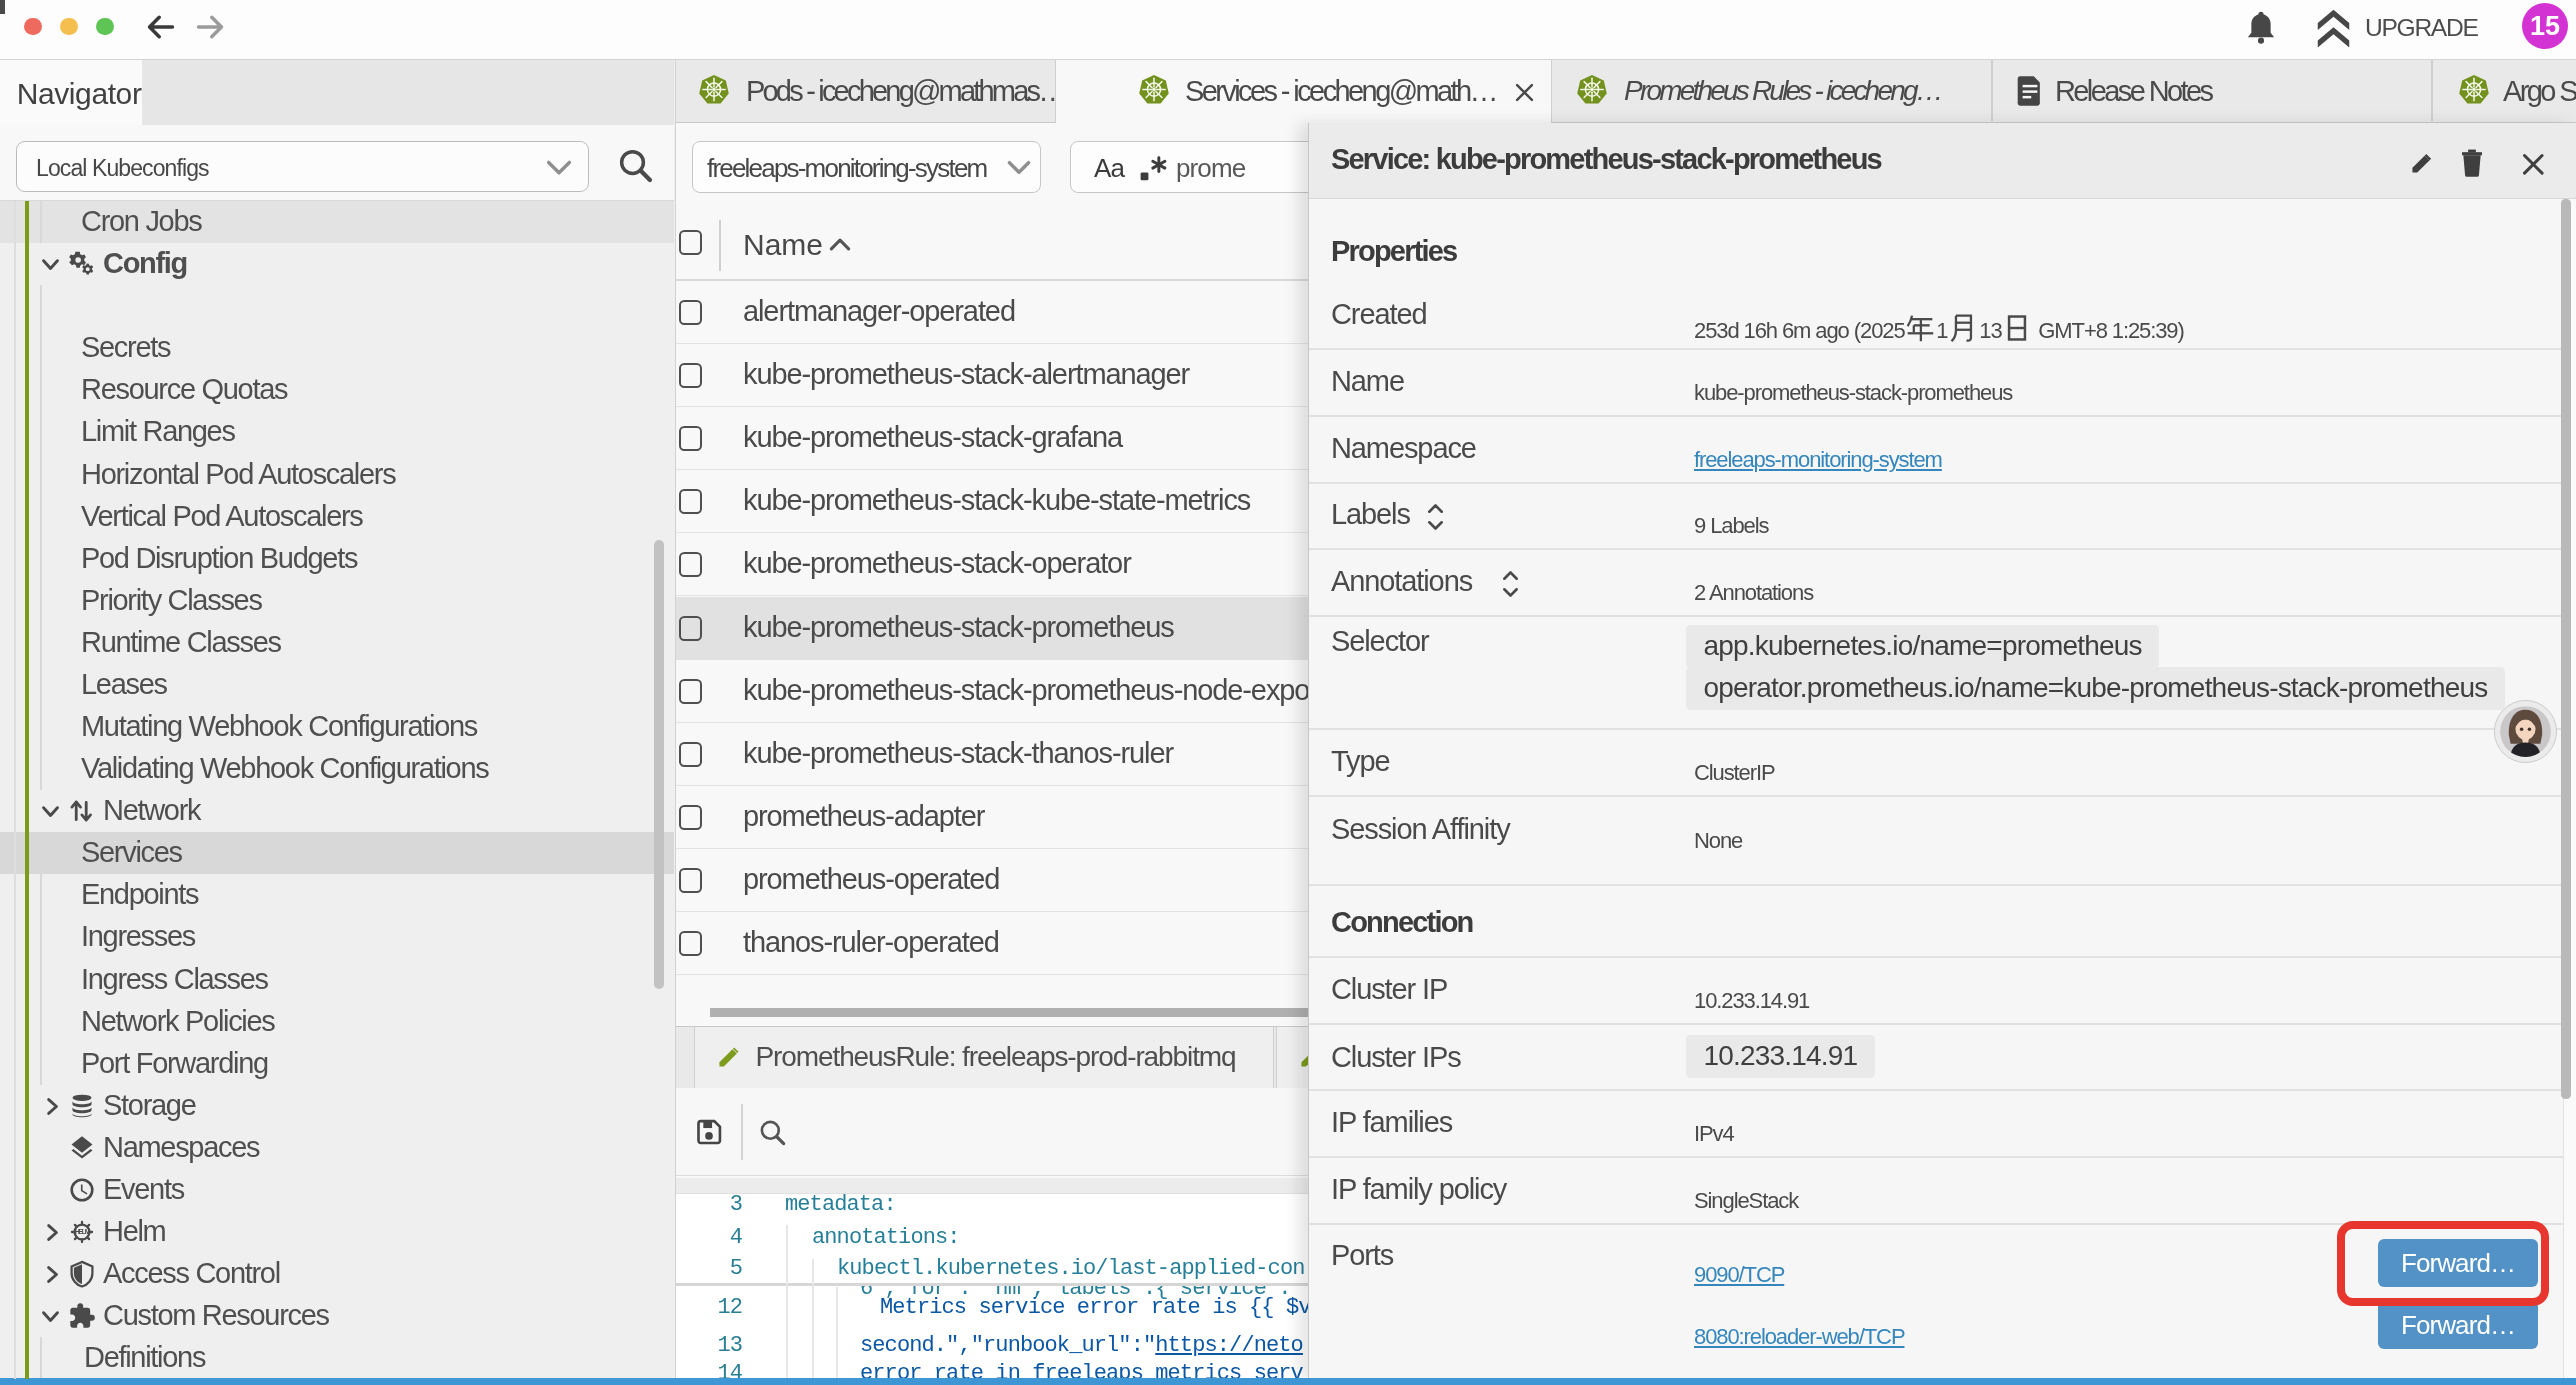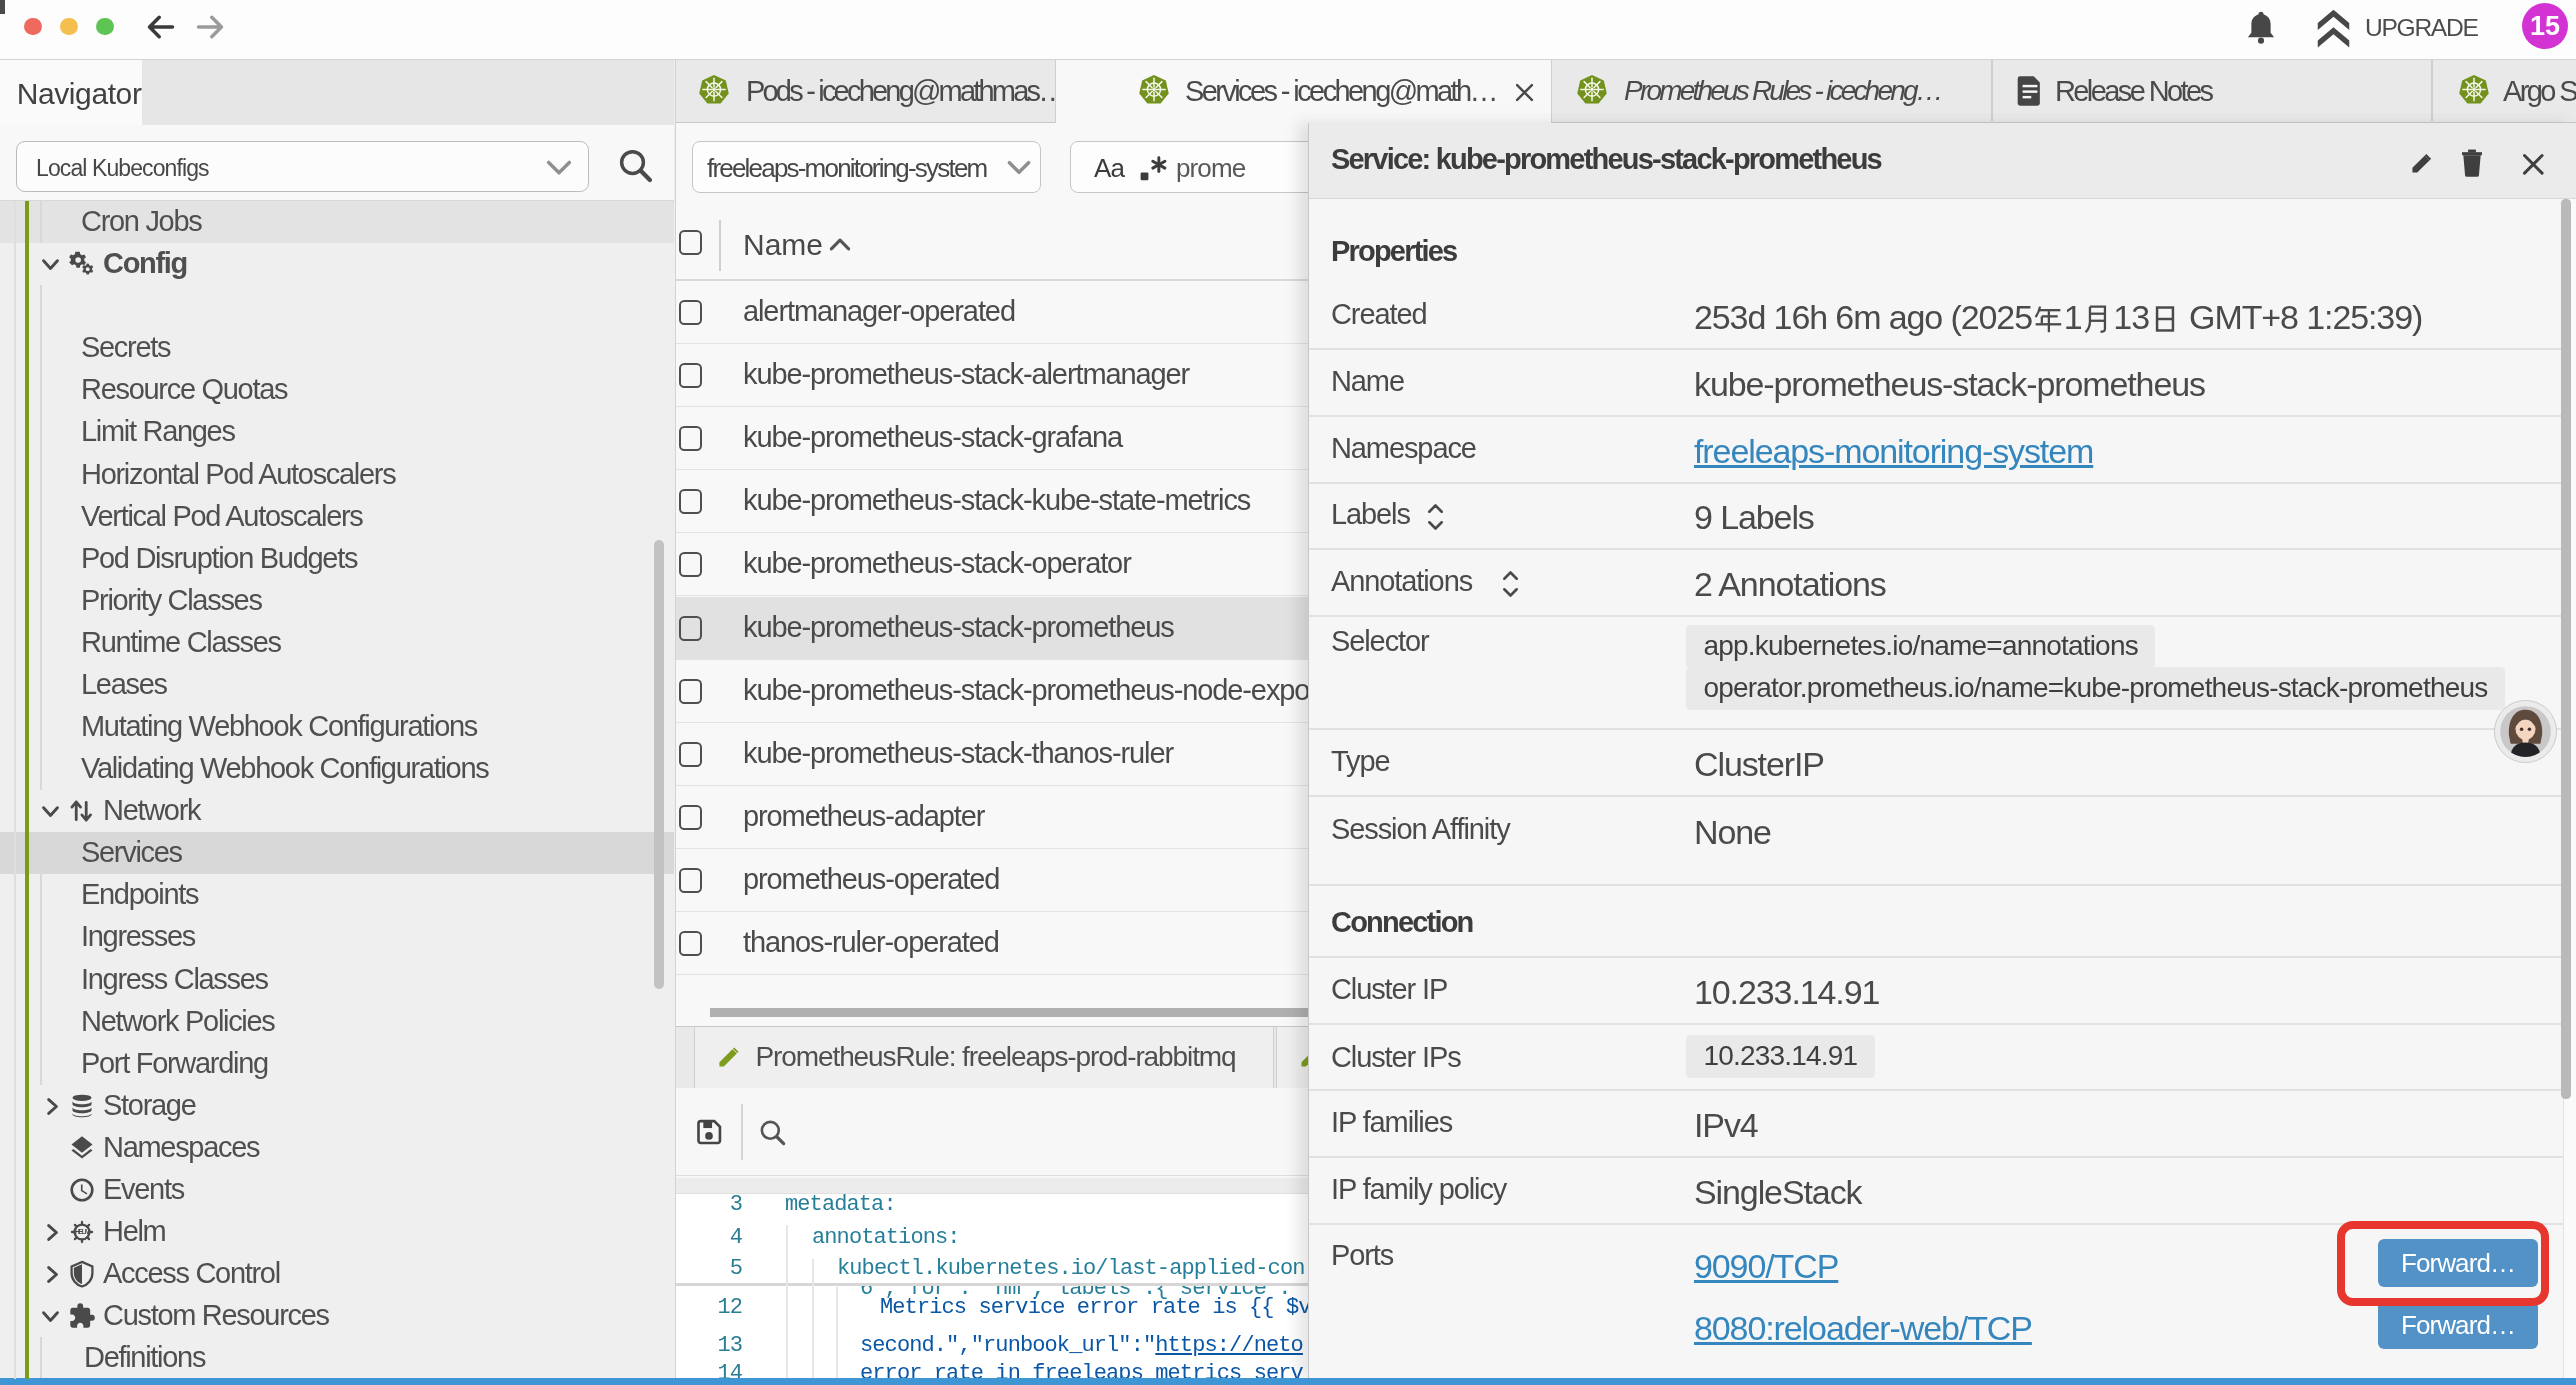--- a/index.html
+++ b/index.html
@@ -59,21 +59,21 @@
   .lnum { position:absolute; width:66px; text-align:right; color:#2a7e93; }
   .code { position:absolute; white-space:pre; }
   .teal { color:#267f99; }
   .blue { color:#0b57a5; }
 
   
   #drawer { left:1308px; top:123px; width:1268px; height:1256px; background:#f6f6f6; border-left:1.8px solid #c6c6c6; box-shadow:-10.5px 0 14px rgba(0,0,0,0.10); overflow:hidden; }
   #drawerhead { position:absolute; left:0; top:0; width:1268px; height:76px; background:#ebebeb; border-bottom:1.8px solid #d8d8d8; }
   #drawertitle { position:absolute; left:22px; top:20px; font-size:29px; letter-spacing:-1.8px; font-weight:bold; color:#3c3c3c; }
   .dlabel { position:absolute; left:22px; font-size:29px; letter-spacing:-1.1px; color:#4a4a4a; white-space:nowrap; }
-  .dvalue { position:absolute; left:385px; font-size:34px; letter-spacing:-1.1px; color:#4a4a4a; white-space:nowrap; }
+  .dvalue { position:absolute; left:385px; font-size:22px; letter-spacing:-1.1px; color:#4a4a4a; white-space:nowrap;margin-top:15px; }
   .dborder { position:absolute; left:0; width:1254px; height:1.8px; background:#e1e1e1; }
   .dhead { position:absolute; left:22px; font-size:29px; letter-spacing:-1.8px; font-weight:bold; color:#3c3c3c; }
   .chip { position:absolute; left:377px; background:#e9e9e9; border-radius:4.4px; font-size:28px; letter-spacing:-0.8px; color:#3f3f3f; padding:5.3px 17.5px; white-space:nowrap; }
   .dlink { color:#3486bd; text-decoration:underline; }
   #scrolltrack { position:absolute; left:1254px; top:76px; width:14px; height:1179px; background:#fafafa; border-left:0.9px solid #e2e2e2; }
   .fwdbtn { position:absolute; left:1069px; width:160px; height:48px; background:#5292c7; border-radius:6.1px; color:#ffffff; font-size:26px; letter-spacing:-0.9px; text-align:center; line-height:48px; }
   #redbox { position:absolute; left:1028px; top:1098px; width:212px; height:85px; border:8px solid #e6362e; border-radius:16px; }
 
   #statusbar { left:0; top:1378px; width:2576px; height:7px; background:#3e97d4; }
   #avatar { left:2494px; top:700px; width:63px; height:63px; }
@@ -504,21 +504,21 @@
     <div class="dvalue" style="top:375px;">9 Labels</div>
     <div class="dborder" style="top:425px;"></div>
     <div class="dlabel" style="top:442px;">Annotations</div>
     <svg style="position:absolute; left:190px; top:445px;" width="23" height="32" viewBox="0 0 26 36">
       <path d="M6 12 L13 5 L20 12" fill="none" stroke="#4a4a4a" stroke-width="3" stroke-linecap="round" stroke-linejoin="round"></path>
       <path d="M6 24 L13 31 L20 24" fill="none" stroke="#4a4a4a" stroke-width="3" stroke-linecap="round" stroke-linejoin="round"></path>
     </svg>
     <div class="dvalue" style="top:442px;">2 Annotations</div>
     <div class="dborder" style="top:492px;"></div>
     <div class="dlabel" style="top:502px;">Selector</div>
-    <div class="chip" style="top:502px;">app.kubernetes.io/name=annotations</div>
+    <div class="chip" style="top:502px;">app.kubernetes.io/name=prometheus</div>
     <div class="chip" style="top:544px;">operator.prometheus.io/name=kube-prometheus-stack-prometheus</div>
     <div class="dborder" style="top:605px;"></div>
     <div class="dlabel" style="top:622px;">Type</div>
     <div class="dvalue" style="top:622px;">ClusterIP</div>
     <div class="dborder" style="top:672px;"></div>
     <div class="dlabel" style="top:690px;">Session Affinity</div>
     <div class="dvalue" style="top:690px;">None</div>
     <div class="dborder" style="top:761px;"></div>
     <div class="dhead" style="top:783px;">Connection</div>
     <div class="dborder" style="top:833px;"></div>

